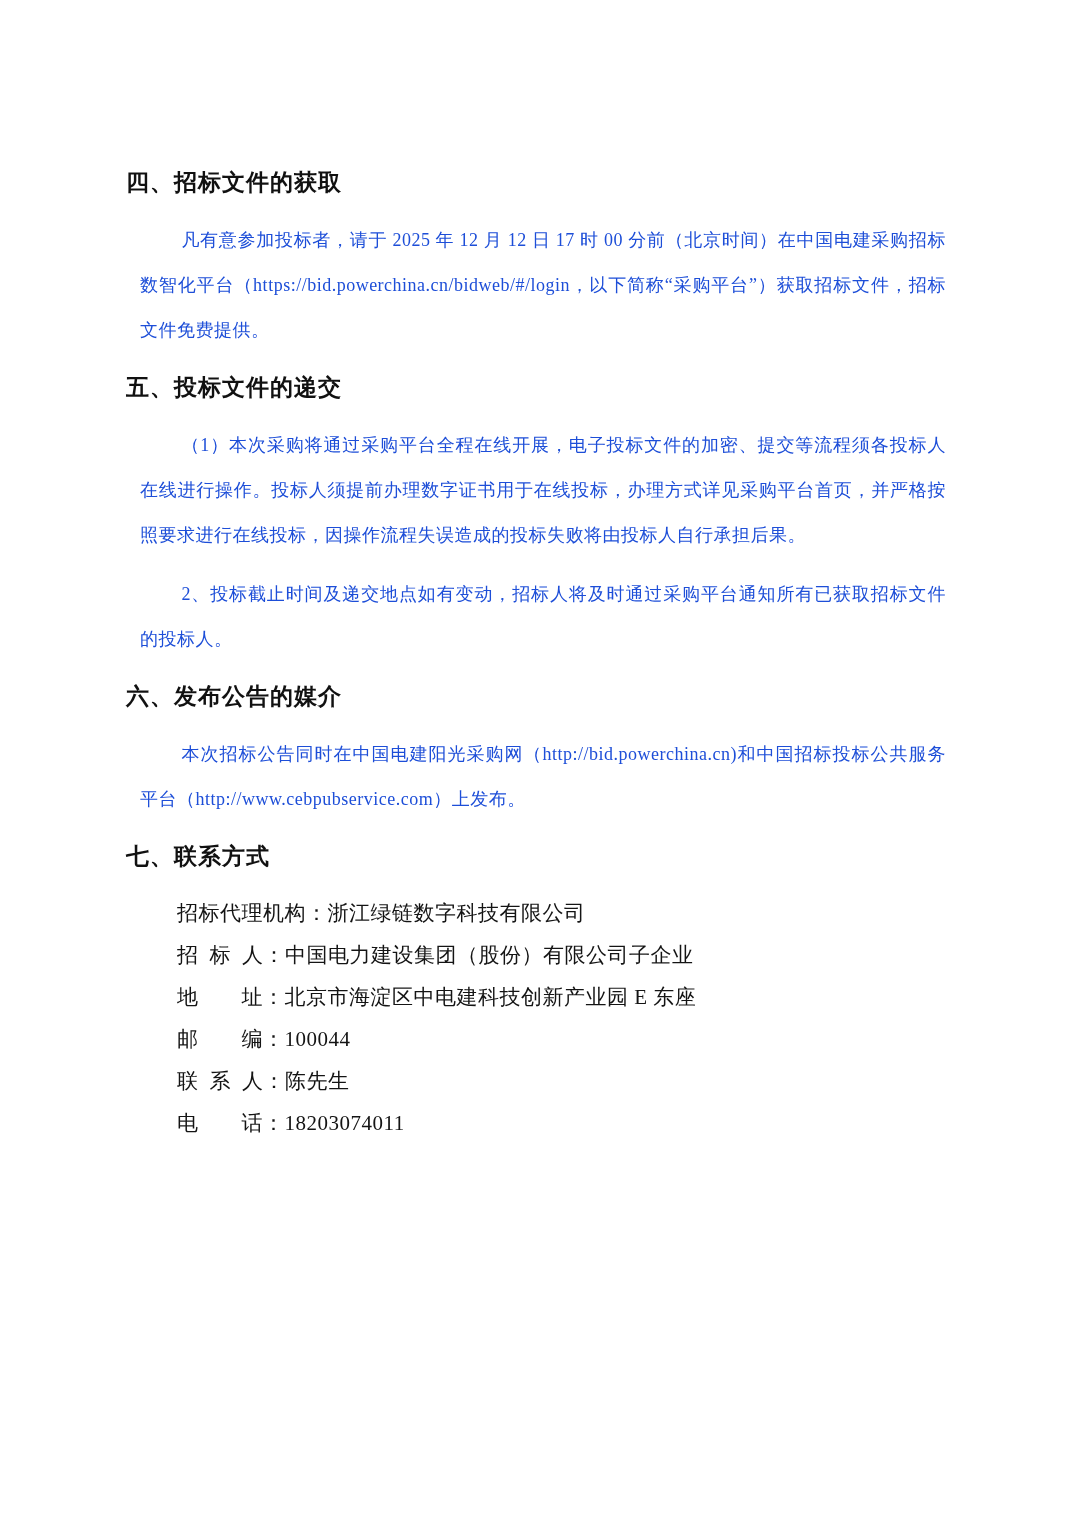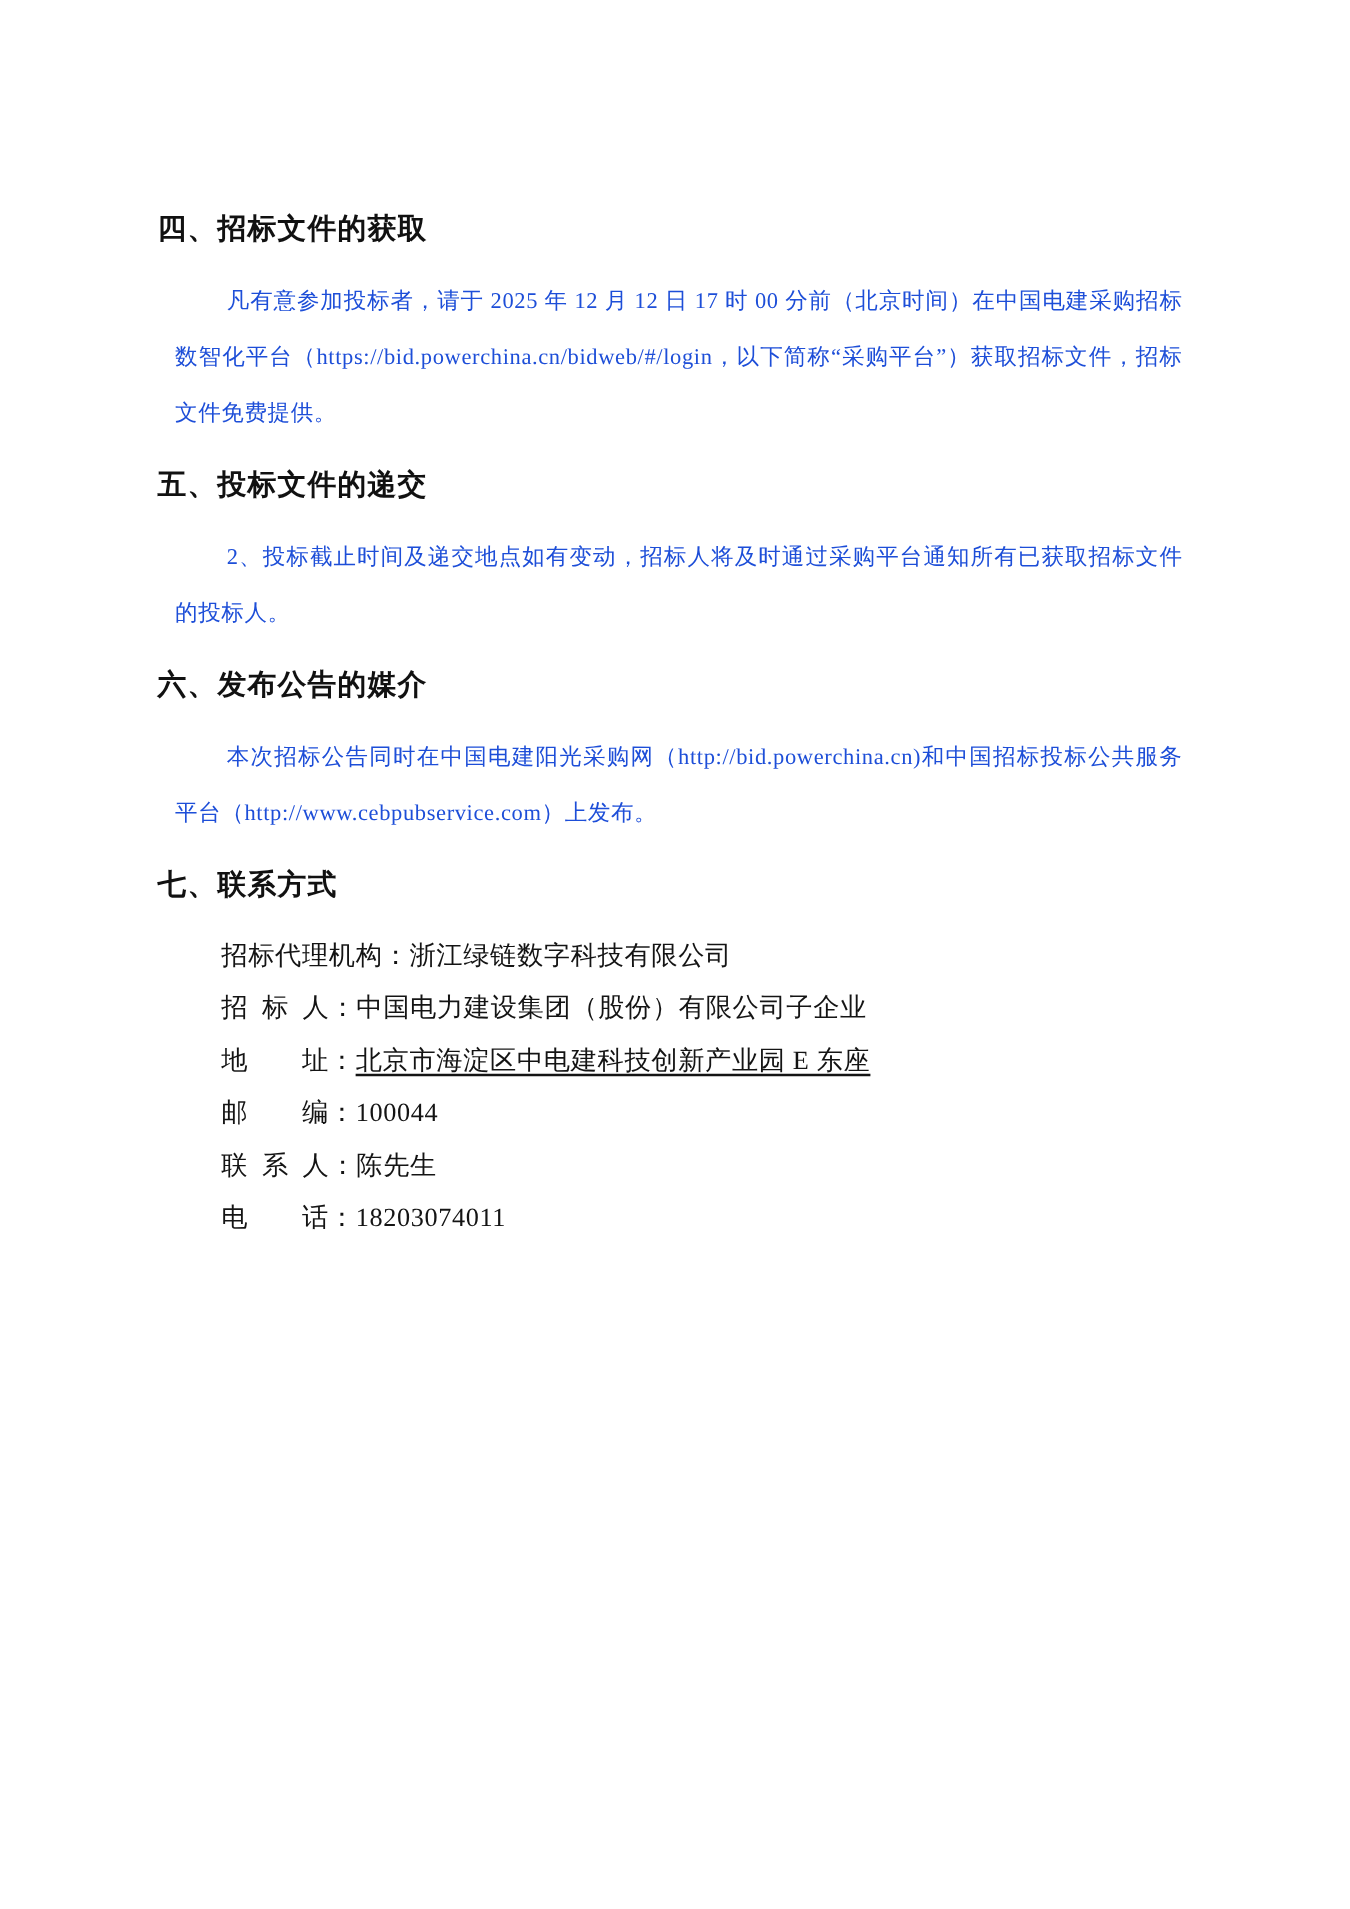--- a/index.html
+++ b/index.html
@@ -45,21 +45,20 @@
     padding-left: 51px;
   }
   .contact-line {
     font-size: 21px;
     line-height: 42px;
     letter-spacing: 0.5px;
     color: #141414;
     white-space: pre;
   }
   .contact-line .u {
-    text-decoration: underline;
     text-underline-offset: 4px;
   }
   .page-number {
     position: absolute;
     left: 0;
     right: 0;
     top: 1396px;
     text-align: center;
     font-size: 19px;
     color: #222222;
@@ -68,20 +67,21 @@
 </head>
 <body>
 
 <div class="page">
   <div class="content">
 
     <h2 class="sec-heading first">四、招标文件的获取</h2>
     <p class="body-para">凡有意参加投标者，请于 2025 年 12 月 12 日 17 时 00 分前（北京时间）在中国电建采购招标数智化平台（https://bid.powerchina.cn/bidweb/#/login，以下简称“采购平台”）获取招标文件，招标文件免费提供。</p>
 
     <h2 class="sec-heading">五、投标文件的递交</h2>
+    <p class="body-para">（1）本次采购将通过采购平台全程在线开展，电子投标文件的加密、提交等流程须各投标人在线进行操作。投标人须提前办理数字证书用于在线投标，办理方式详见采购平台首页，并严格按照要求进行在线投标，因操作流程失误造成的投标失败将由投标人自行承担后果。</p>
     <p class="body-para">2、投标截止时间及递交地点如有变动，招标人将及时通过采购平台通知所有已获取招标文件的投标人。</p>
 
     <h2 class="sec-heading">六、发布公告的媒介</h2>
     <p class="body-para">本次招标公告同时在中国电建阳光采购网（http://bid.powerchina.cn)和中国招标投标公共服务平台（http://www.cebpubservice.com）上发布。</p>
 
     <h2 class="sec-heading">七、联系方式</h2>
 
     <div class="contact-block">
       <div class="contact-line"><span>招标代理机构：</span><span>浙江绿链数字科技有限公司</span></div>
 

